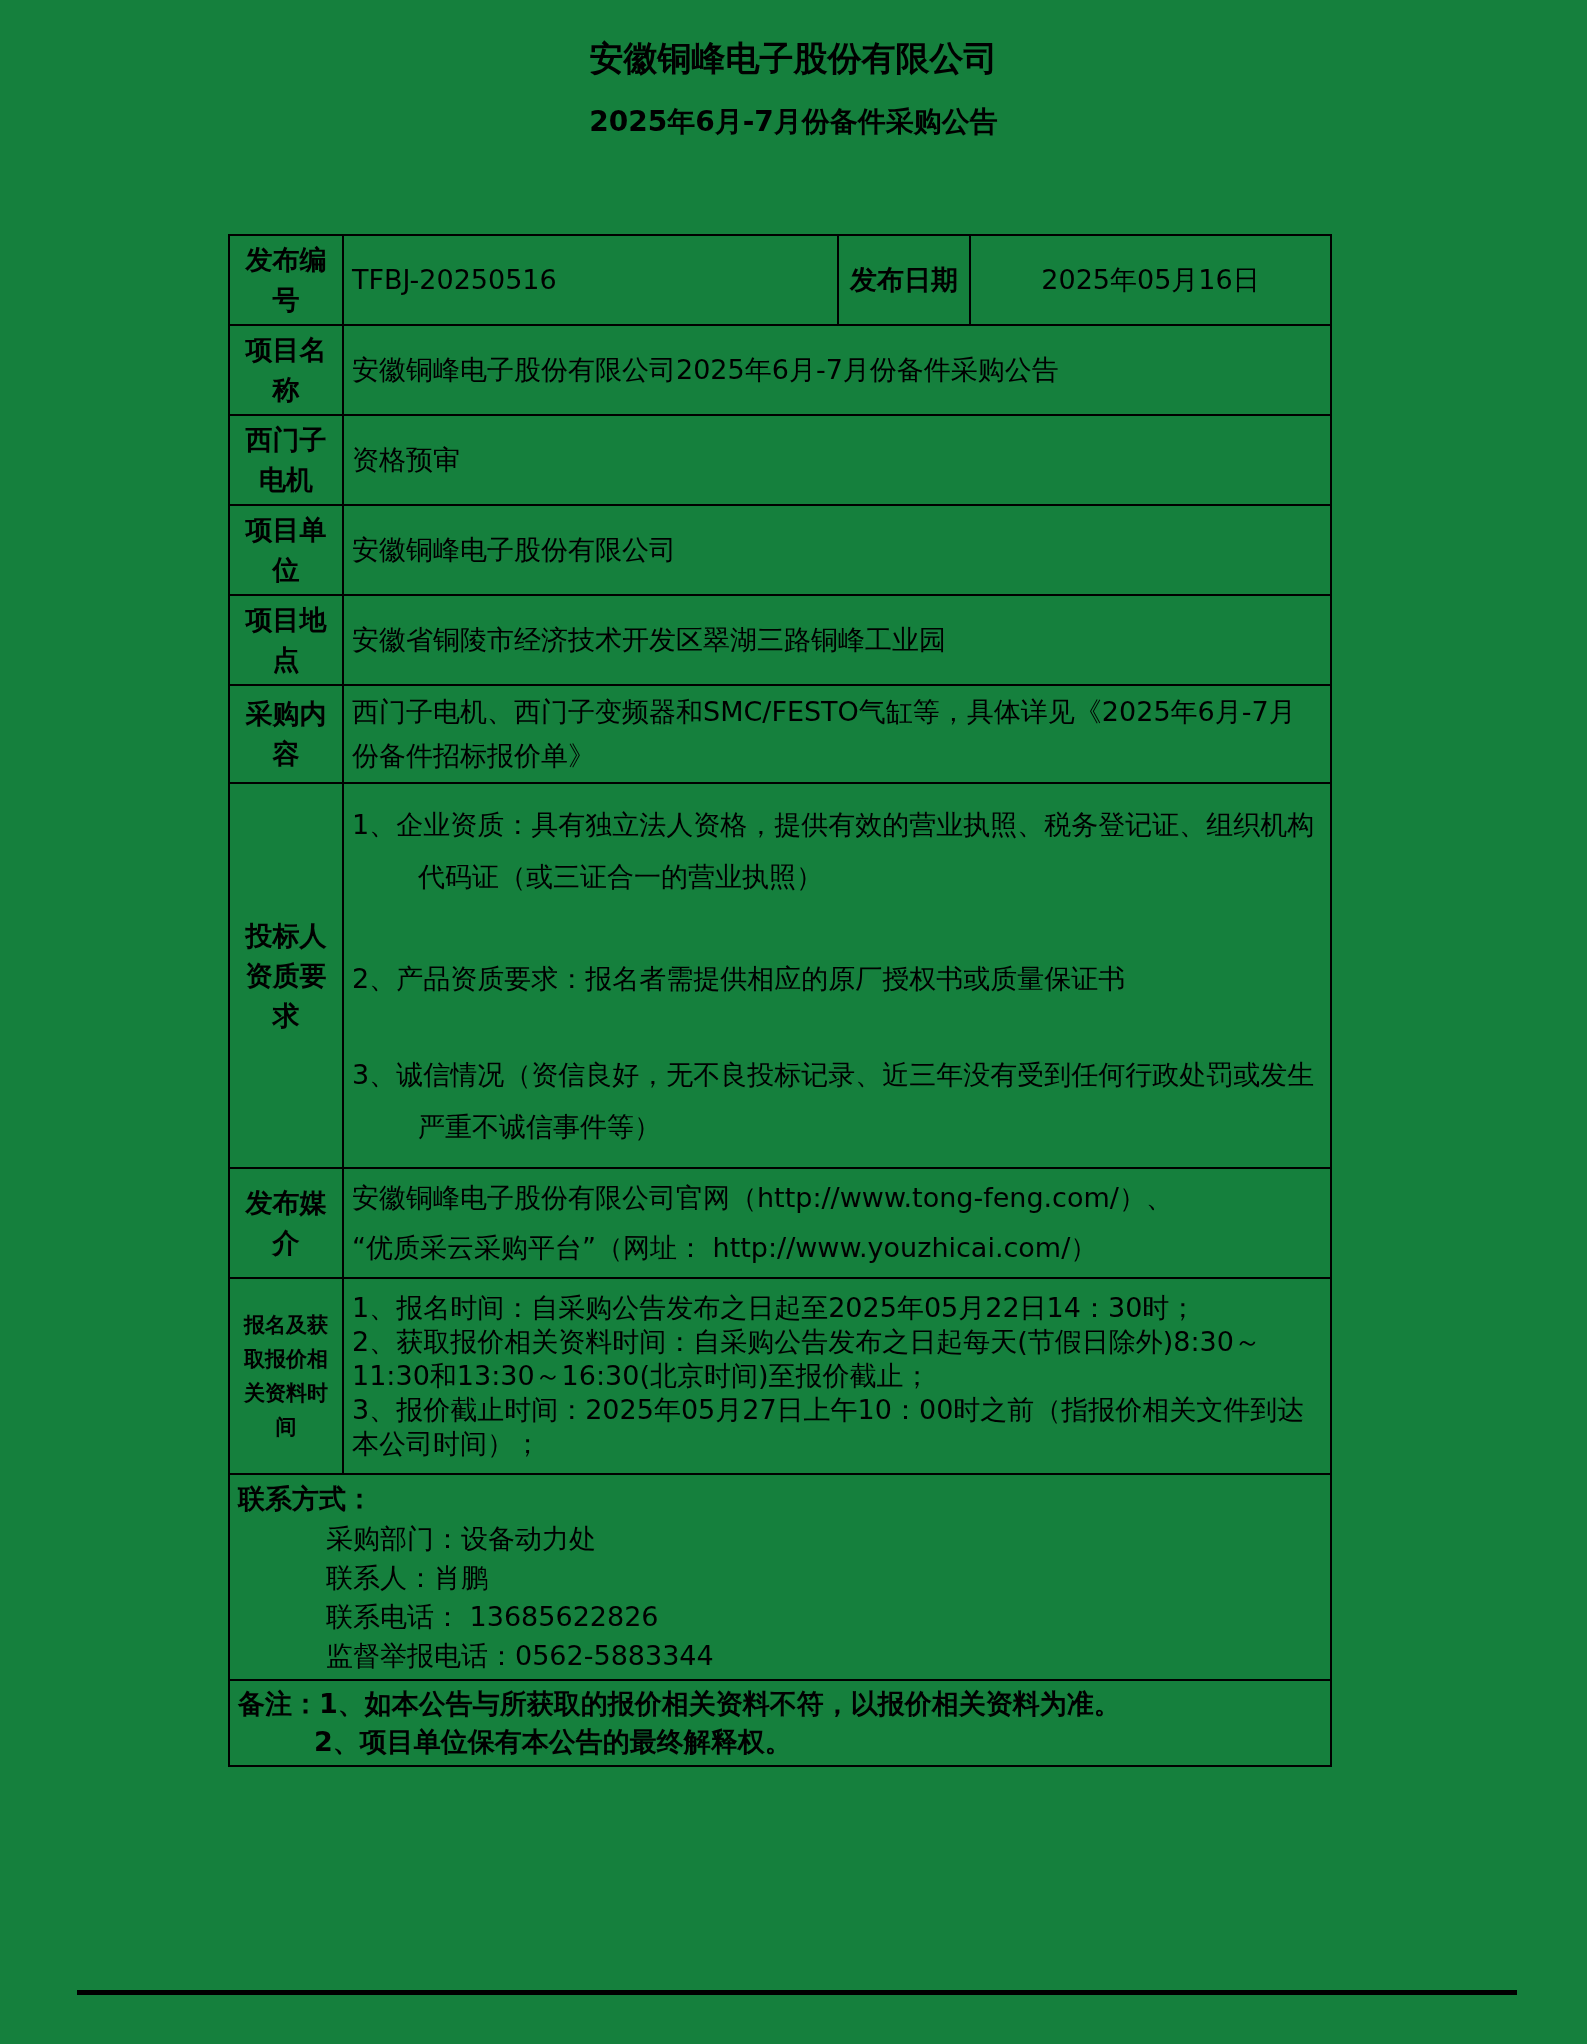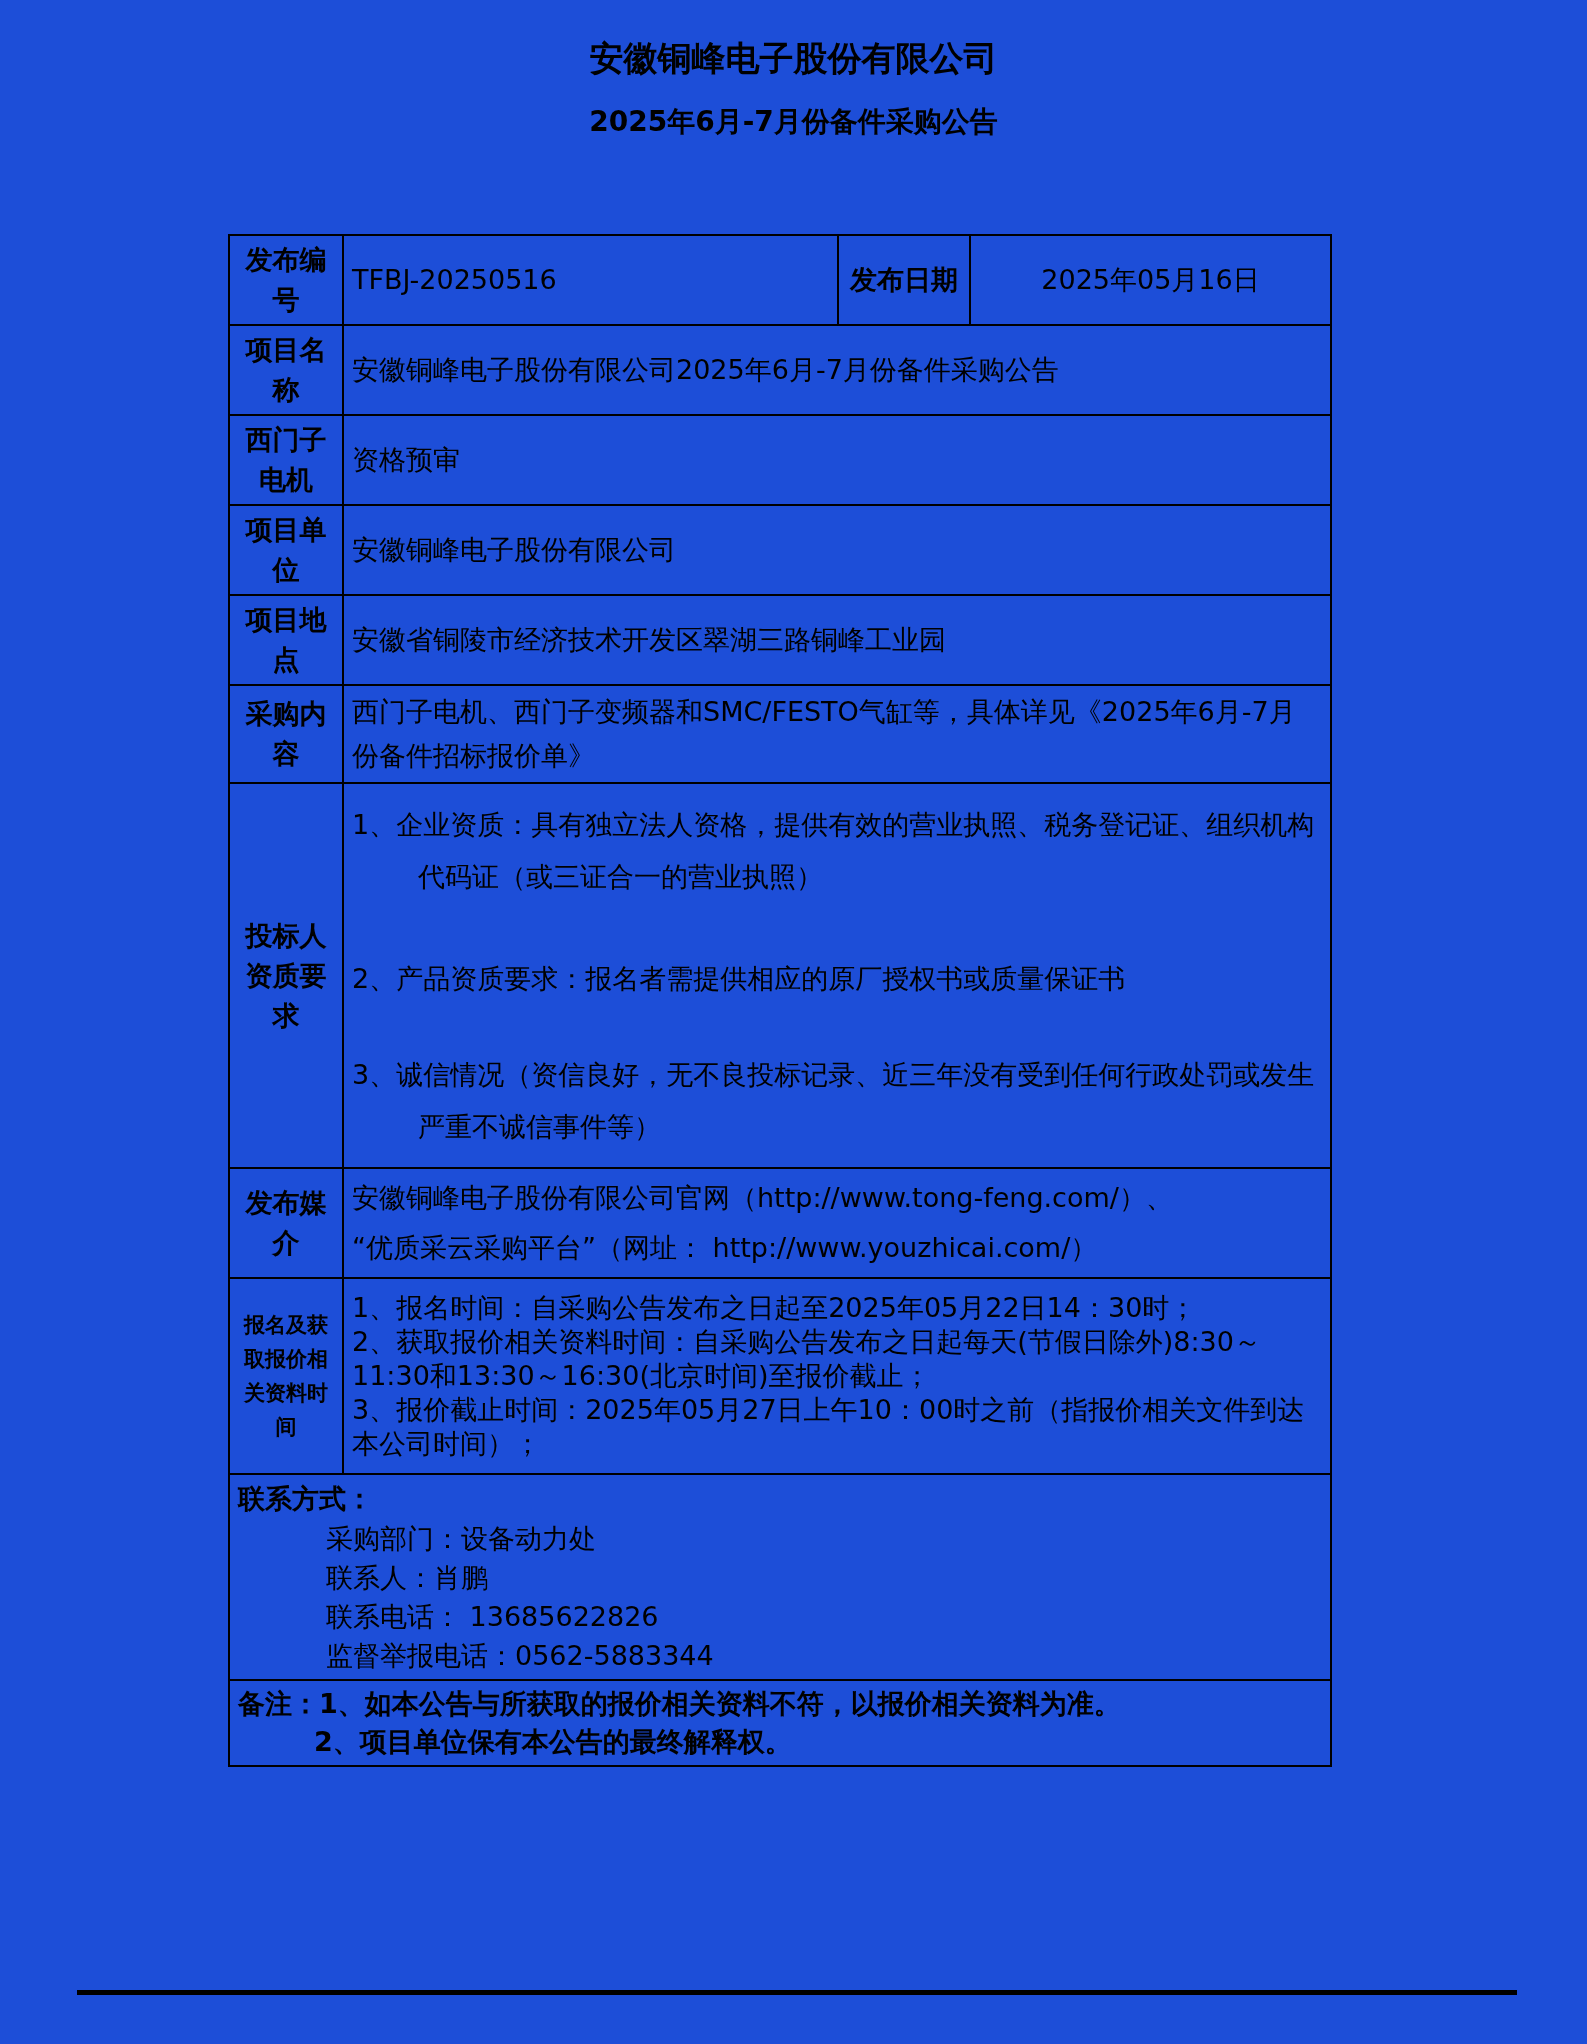--- a/index.html
+++ b/index.html
@@ -1,19 +1,19 @@
 <!DOCTYPE html>
 <html><head>
 <meta charset="utf-8">
 <style>
   html,body{margin:0;padding:0;background:#e8e8e8;}
   .page{
     position:relative;
     width:1587px;height:2044px;
-    background:#1d4ed8;
+    background:#15803d;
     font-family:"DejaVu Sans",sans-serif;
     color:#000;
     overflow:hidden;
   }
   .titles{padding-top:36px;text-align:center;}
   .doc-title{
     font-size:34px;font-weight:bold;line-height:44px;margin:0;
   }
   .doc-subtitle{
     font-size:28px;font-weight:bold;line-height:44px;margin:20px 0 0 0;

